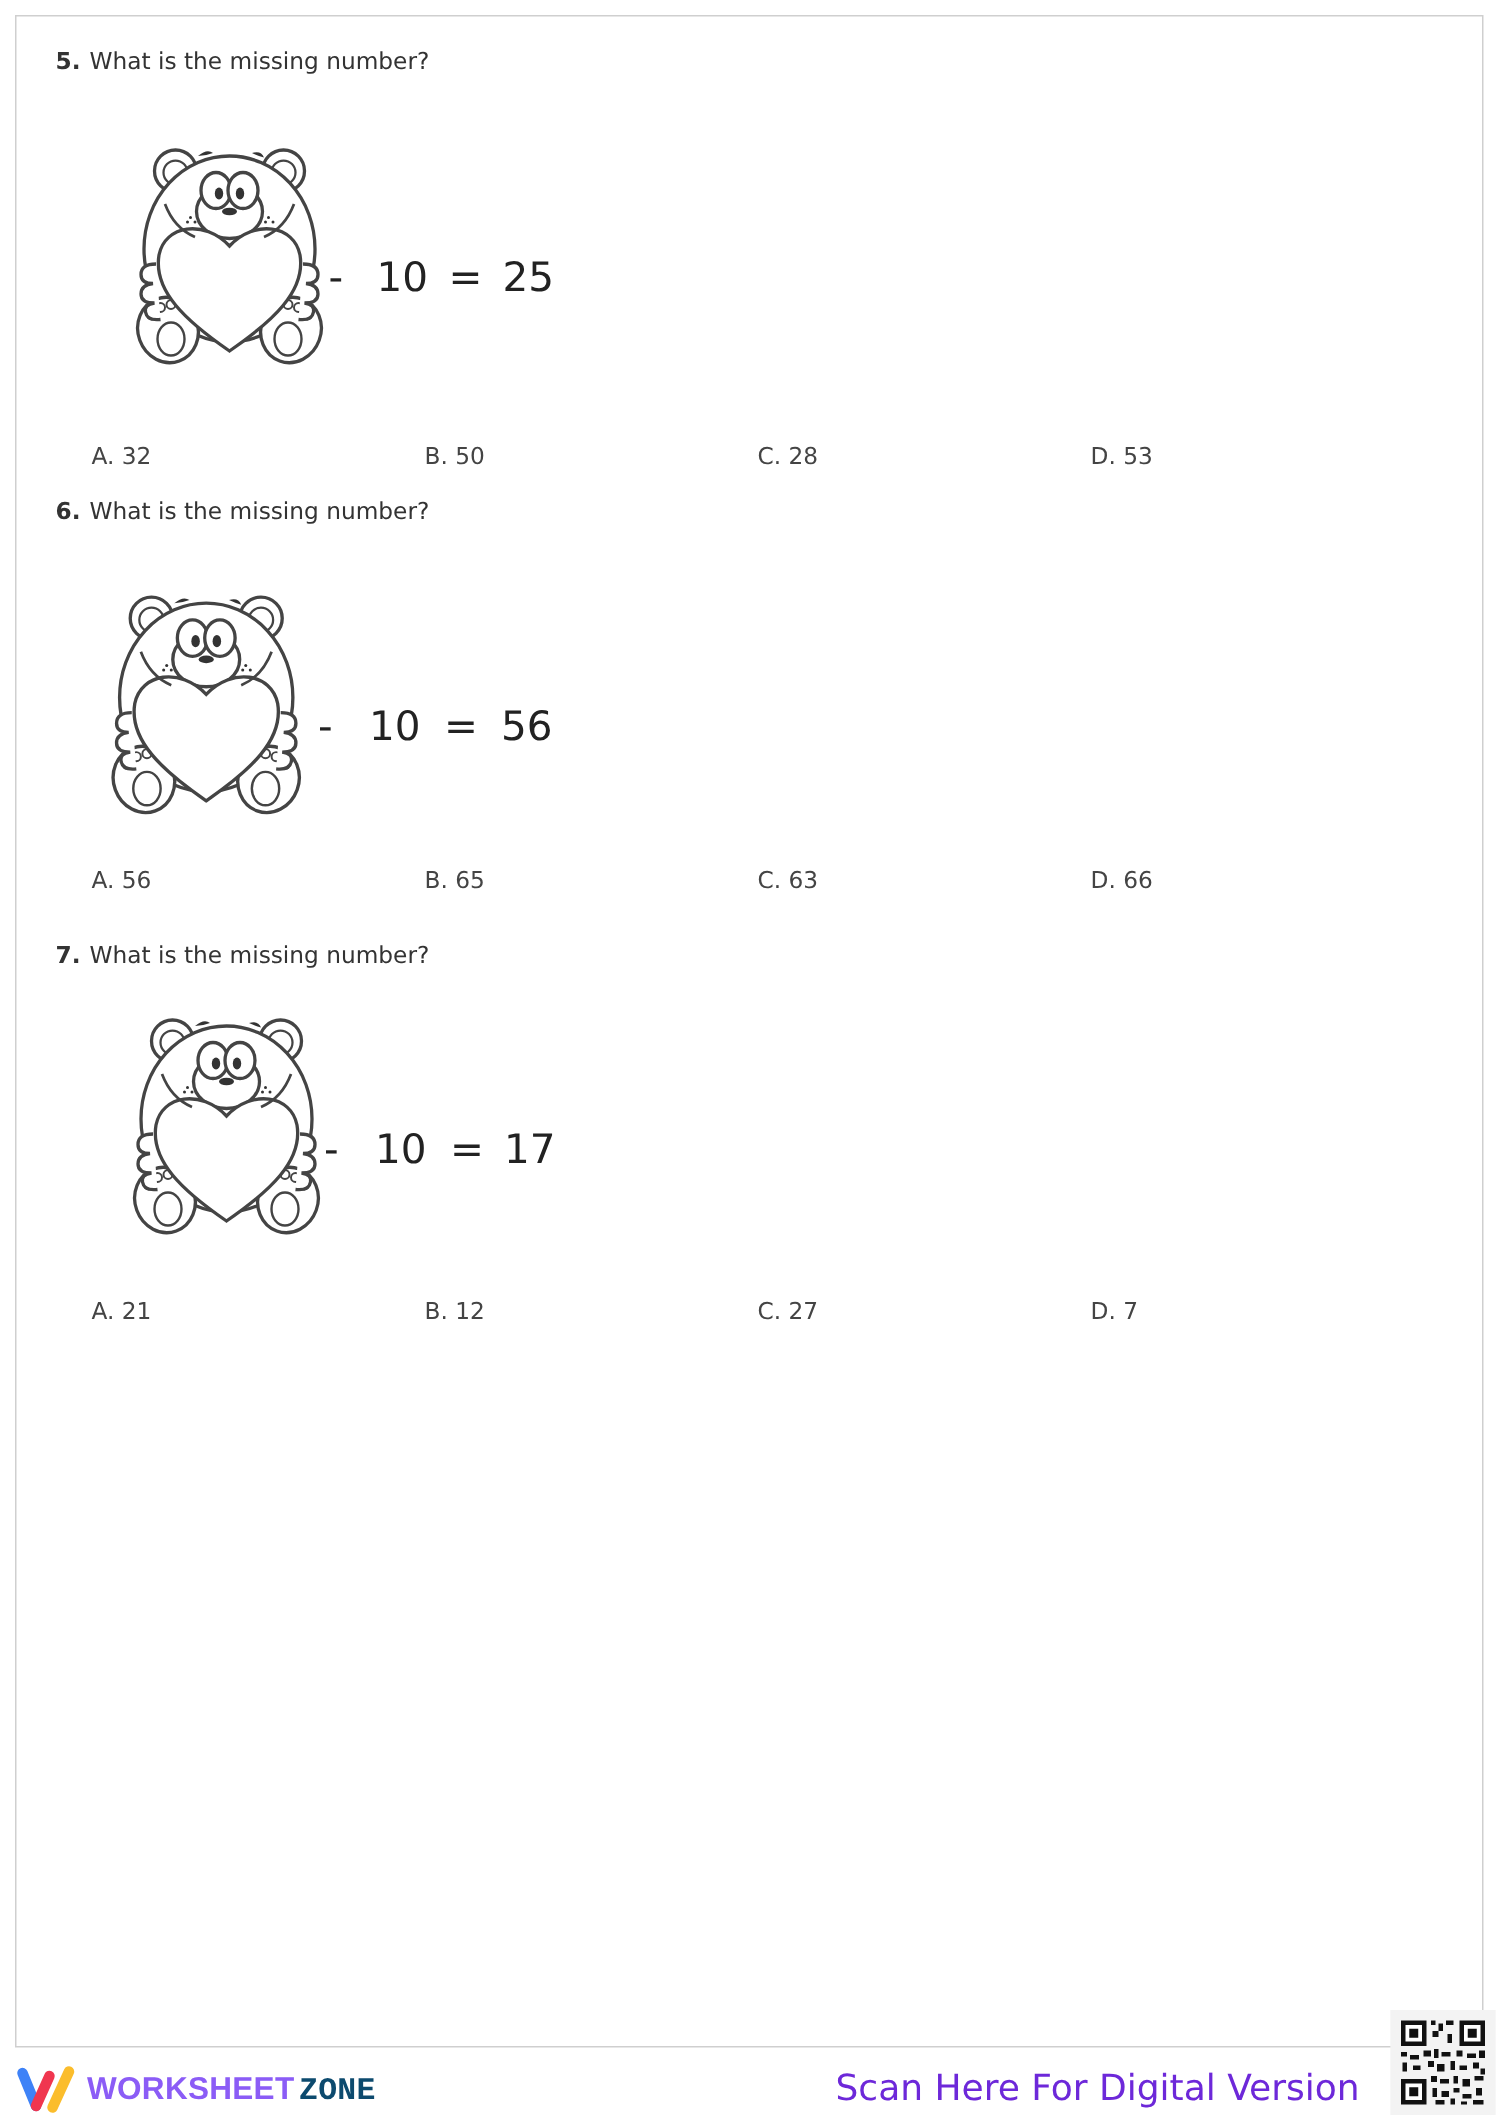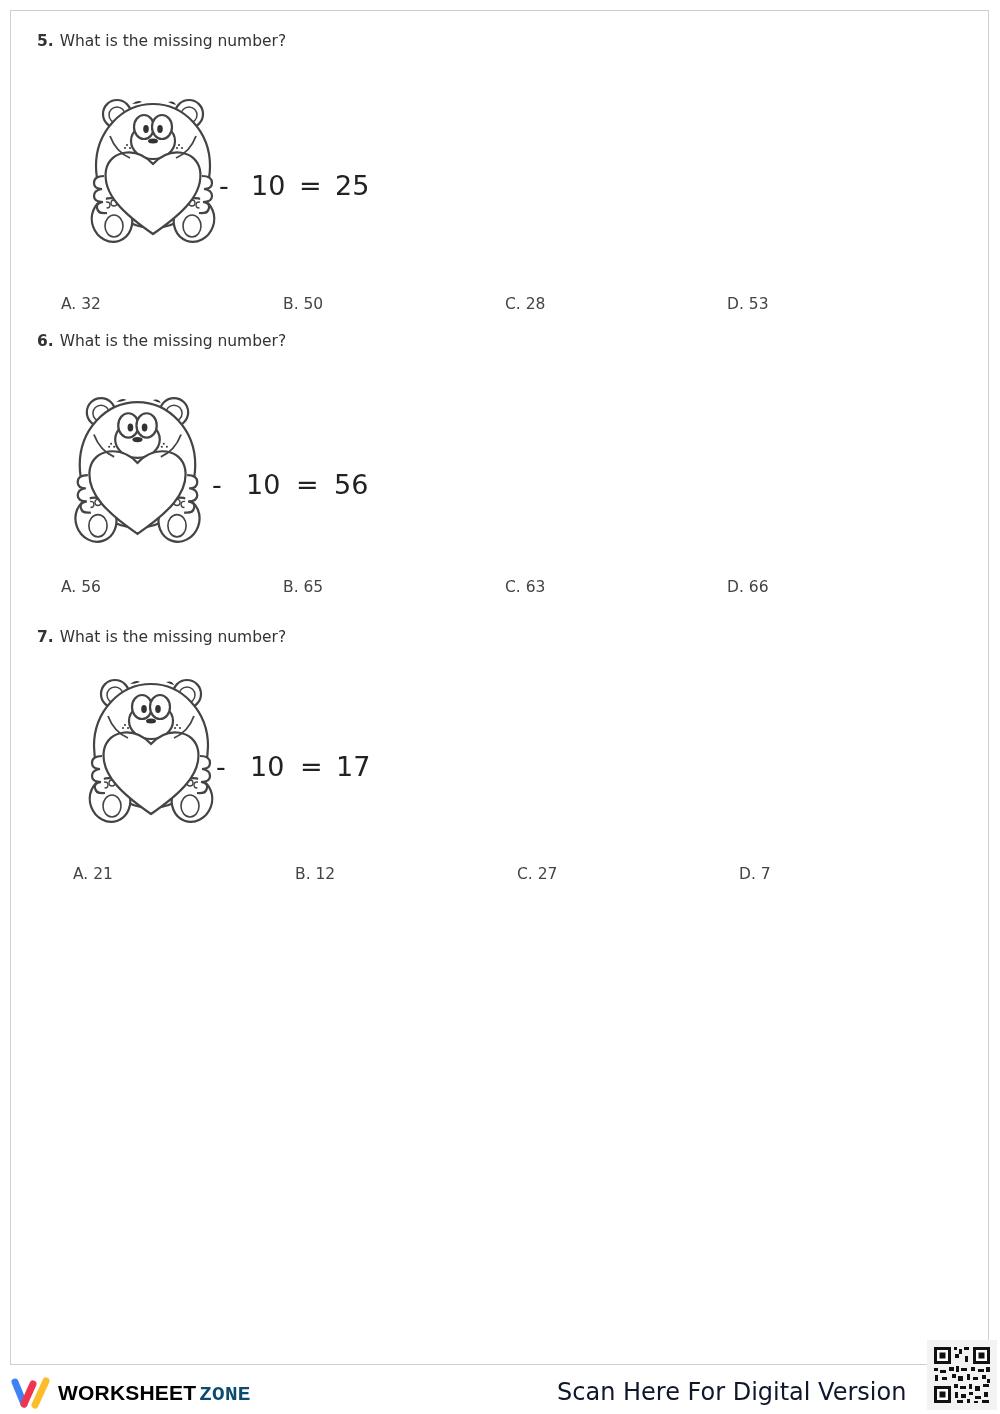--- a/index.html
+++ b/index.html
@@ -11,24 +11,24 @@
   .q-title { font-size:15.5px; color:#333; white-space:nowrap; }
   .q-num { font-weight:bold; margin-right:6px; }
   .figure { position:absolute; }
   .equation { position:absolute; font-family:"DejaVu Sans", sans-serif; font-size:27px; color:#222;
               white-space:nowrap; letter-spacing:0px; }
   .equation span { display:inline-block; }
   .options { position:absolute; left:24px; width:760px; height:20px; }
   .opt { position:absolute; top:0; font-size:15.5px; color:#444; white-space:nowrap; }
   .footer-logo { position:absolute; left:10px; top:1375px; height:36px; display:flex; align-items:center; }
   .logo-text { font-family:"Liberation Sans", sans-serif; font-weight:bold; font-size:21px; margin-left:6px; letter-spacing:0.2px; }
-  .logo-ws { color:#000000; }
+  .logo-ws { color:#8b5cf6; }
   .logo-zone { color:#0c4a6e;font-family:Liberation Mono, monospace; }
   .scan-text { position:absolute; left:557px; top:1378px; font-family:"DejaVu Sans", sans-serif;
-               font-size:24px; color:#0f172a; white-space:nowrap; }
+               font-size:24px; color:#6d28d9; white-space:nowrap; }
   .qr { position:absolute; left:927px; top:1340px; width:70px; height:70px; background:#f3f3f3; }
 </style>
 </head>
 <body>
 
 <div class="page-frame"></div>
 
 <svg width="0" height="0" style="position:absolute">
   <defs>
     <symbol id="bear" viewBox="0 0 140 150">
@@ -123,21 +123,21 @@
   <div class="q-title">
     <span class="q-num">7.</span><span>What is the missing number?</span>
   </div>
 </div>
 <svg class="figure" style="left:82px; top:676px;" width="140" height="150">
     <use href="#bear"></use>
   </svg>
 <div class="equation" style="left:216px; top:751px;">
   <span style="width:34px;">-</span><span style="width:50px;">10</span><span style="width:36px;">=</span><span>17</span>
 </div>
-<div class="options" style="left:73px; top:865px;">
+<div class="options" style="left:61px; top:865px;">
   <span class="opt" style="left:0;">A. 21</span>
   <span class="opt" style="left:222px;">B. 12</span>
   <span class="opt" style="left:444px;">C. 27</span>
   <span class="opt" style="left:666px;">D. 7</span>
 </div>
 
 <div class="footer-logo">
   <svg width="42" height="34" viewBox="0 0 42 34">
     <line x1="5" y1="6" x2="14" y2="28" stroke="#3e82f7" stroke-width="7" stroke-linecap="round"></line>
     <line x1="23" y1="8" x2="14" y2="28" stroke="#f0364f" stroke-width="7" stroke-linecap="round"></line>

